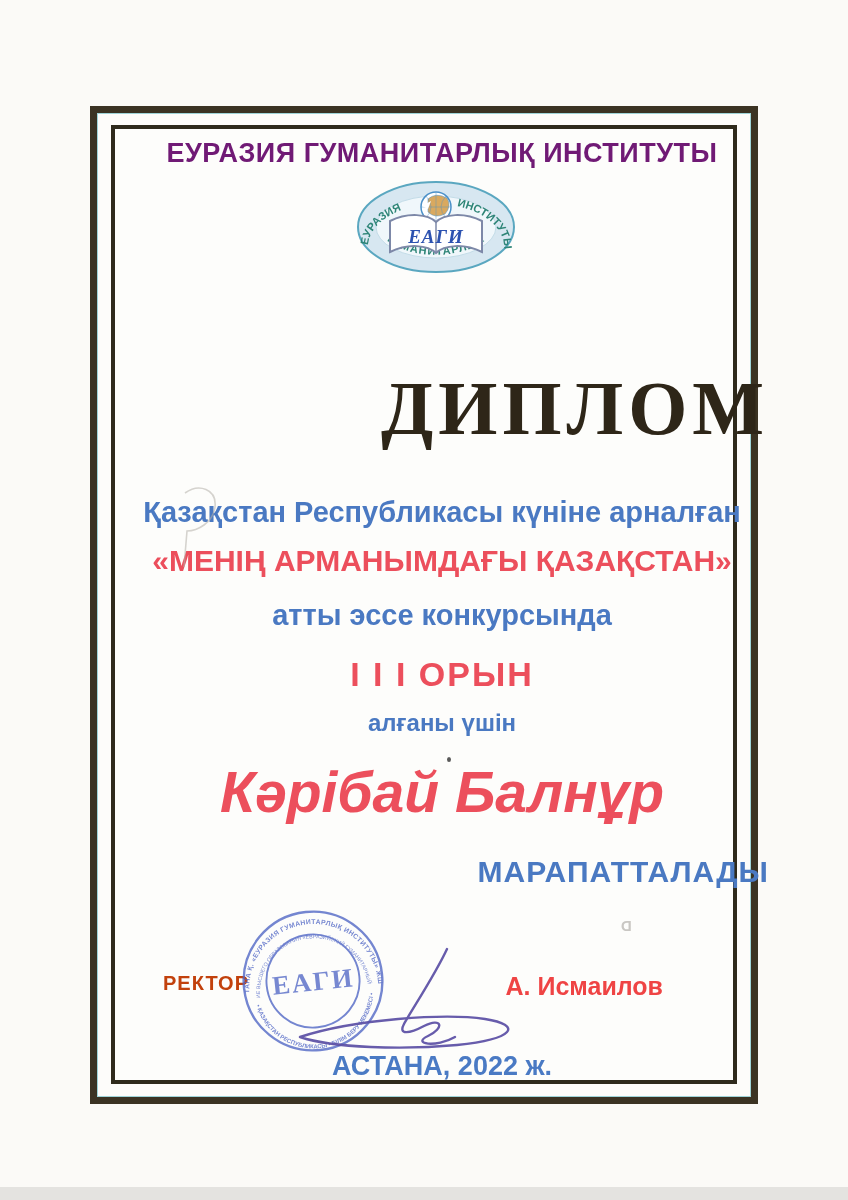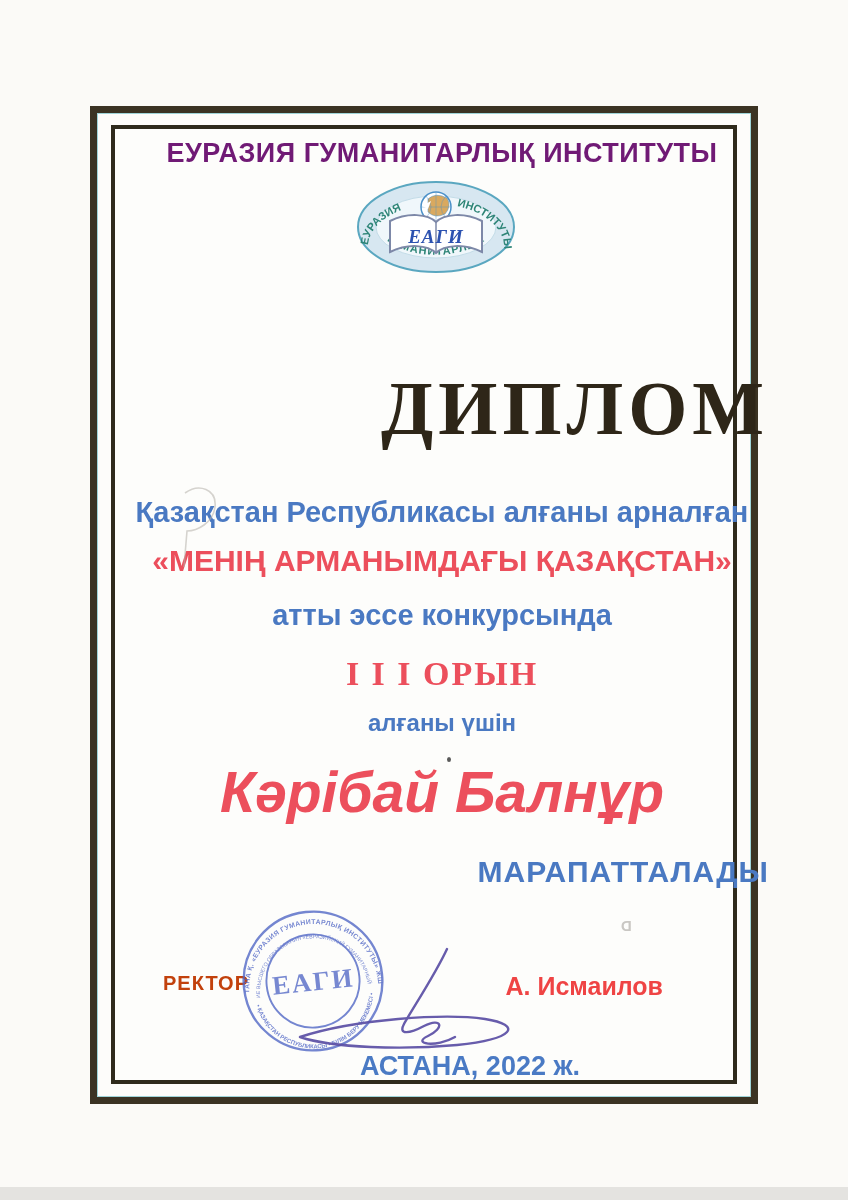--- a/index.html
+++ b/index.html
@@ -26,25 +26,25 @@
   }
   
   .line{position:absolute;left:0;width:654px;text-align:center;white-space:nowrap;}
   .hdr{top:9px;font-size:27px;font-weight:bold;color:#701a75;letter-spacing:.5px;}
   .title{top:236px;font-family:"Liberation Serif",serif;font-size:76px;font-weight:bold;color:#2e2618;letter-spacing:5px;text-align:right;}
   .blue{color:#4a79c2;font-weight:bold;}
   .red{color:#ec4f5c;font-weight:bold;}
   .l1{top:367px;font-size:29px;}
   .l2{top:415px;font-size:30px;}
   .l3{top:470px;font-size:29px;}
-  .oryn{top:526px;font-size:34px;letter-spacing:2px;font-family:Liberation Serif, serif;}
+  .oryn{top:526px;font-size:34px;letter-spacing:2px;}
   .algany{top:580px;font-size:24px;}
   .name{top:630px;font-size:57px;font-style:italic;}
   .marapat{top:726px;font-size:30px;letter-spacing:1px;text-align:right;}
-  .date{top:922px;font-size:27px;color:#4a7ac4;font-weight:bold;padding-left:28px;}
+  .date{top:922px;font-size:27px;color:#4a7ac4;font-weight:bold;}
   .rektor{position:absolute;left:48px;top:843px;font-size:20px;font-weight:bold;color:#c2410c;letter-spacing:1px;}
   .signer{position:absolute;right:70px;top:843px;font-size:25px;font-weight:bold;color:#ef4444;}
   
   .logo{position:absolute;left:241px;top:52px;width:160px;height:92px;}
   
   .stamp{position:absolute;left:120px;top:776px;width:156px;height:152px;transform:rotate(-6deg);opacity:.88;}
   .signature{position:absolute;left:170px;top:798px;width:300px;height:140px;}
   
   .artifact-nine{position:absolute;left:52px;top:352px;width:60px;height:90px;opacity:.55;}
   .artifact-d{position:absolute;left:506px;top:788px;font-size:15px;color:#c9c7c3;transform:scaleX(-1);font-weight:bold;}
@@ -86,21 +86,21 @@
 
         <g>
           <path d="M 34 40 C 52 31 72 33 80 41 C 88 33 108 31 126 40 L 126 71 C 108 62 88 64 80 72 C 72 64 52 62 34 71 Z" fill="#ffffff" stroke="#7d88a8" stroke-width="2"></path>
           <path d="M 80 41 L 80 72" stroke="#7d88a8" stroke-width="1.5" fill="none"></path>
         </g>
         <text x="80" y="62" text-anchor="middle" font-family="Liberation Serif,serif" font-style="italic" font-weight="bold" font-size="19" fill="#2c52b0" letter-spacing="1">ЕАГИ</text>
       </svg>
 
       <div class="line title">ДИПЛОМ</div>
 
-      <div class="line l1 blue">Қазақстан Республикасы алғаны арналған</div>
+      <div class="line l1 blue">Қазақстан Республикасы күніне арналған</div>
       <div class="line l2 red">«МЕНІҢ АРМАНЫМДАҒЫ ҚАЗАҚСТАН»</div>
       <div class="line l3 blue">атты эссе конкурсында</div>
       <div class="line oryn red">І І І ОРЫН</div>
       <div class="line algany blue">алғаны үшін</div>
       <div class="line name red">Кәрібай Балнұр</div>
       <div class="line marapat blue">МАРАПАТТАЛАДЫ</div>
 
       <div class="rektor">РЕКТОР</div>
       <div class="signer">А. Исмаилов</div>
 

